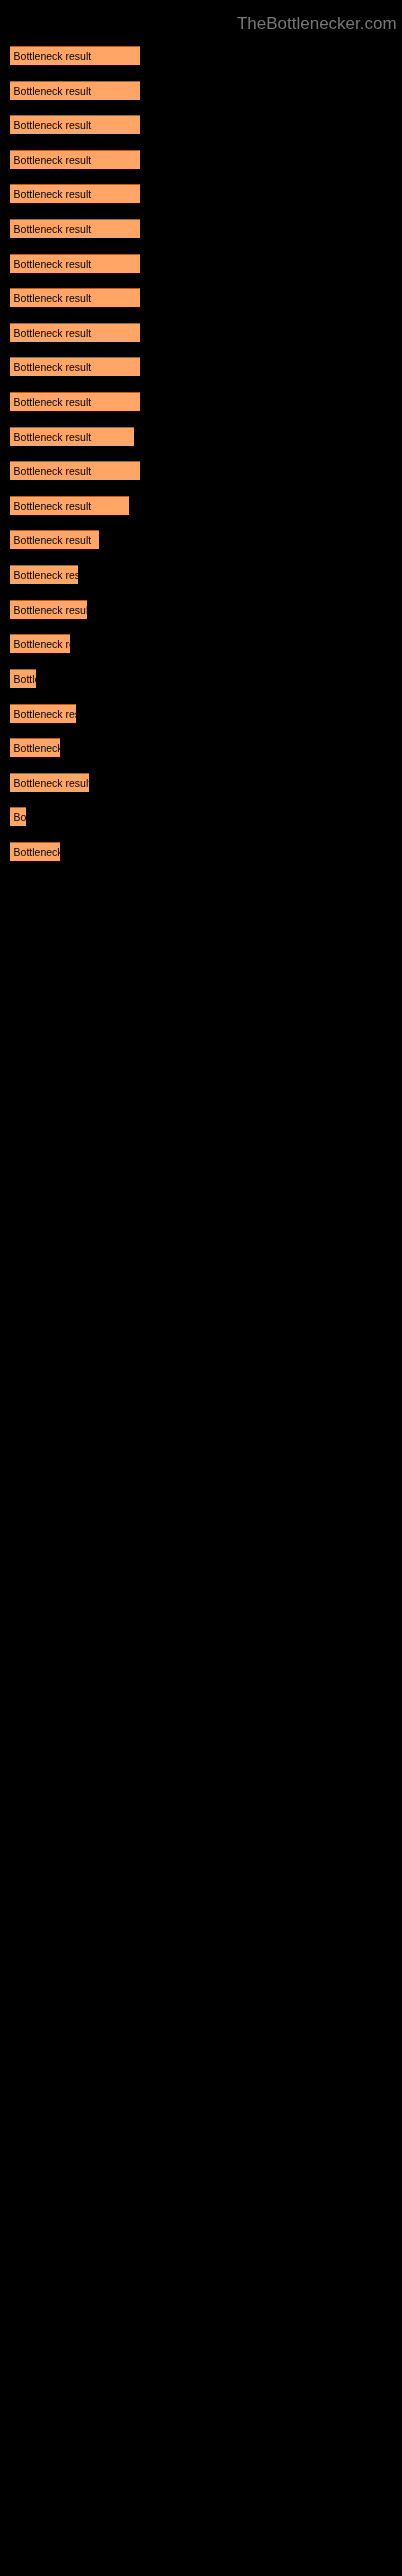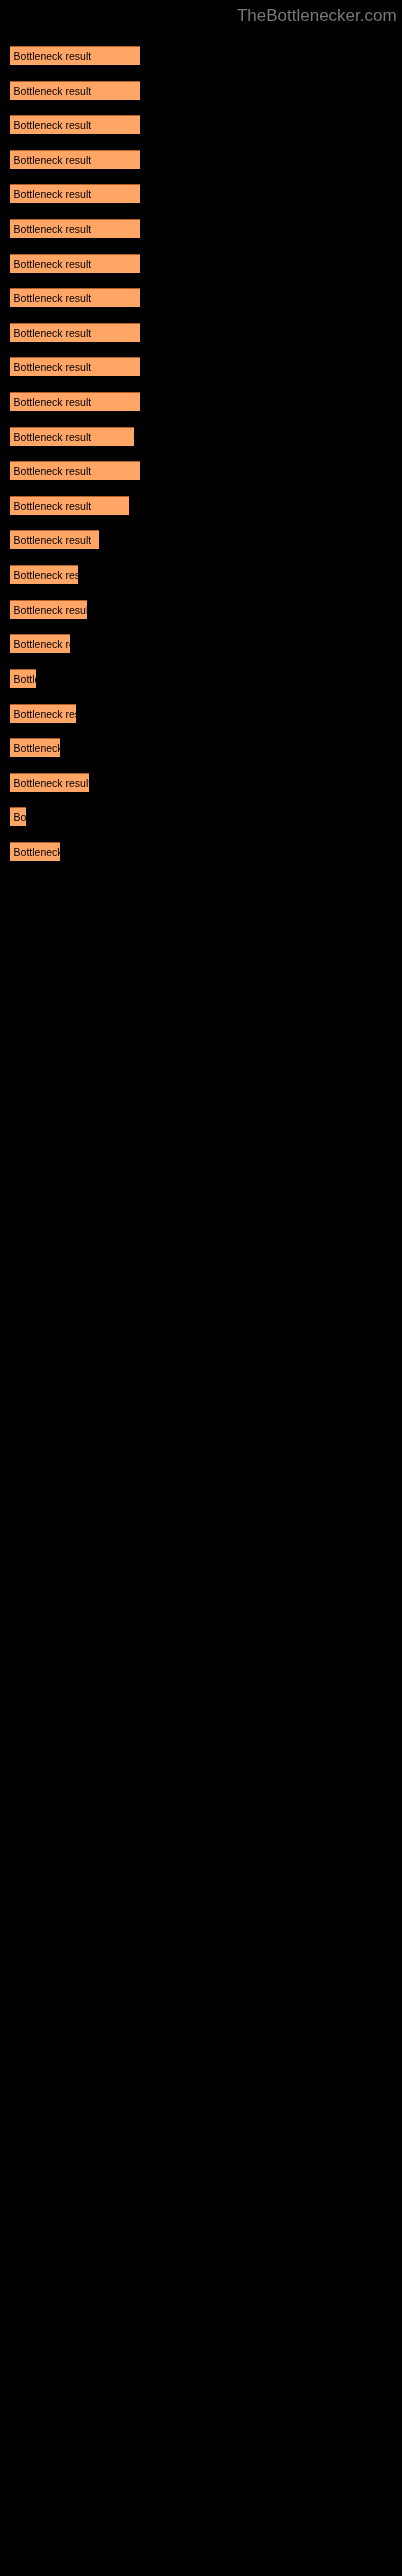--- a/index.html
+++ b/index.html
@@ -10,21 +10,21 @@
   body {
     width: 403px;
     height: 2576px;
     position: relative;
     font-family: "Liberation Sans", sans-serif;
     overflow: hidden;
   }
 
   .site-title {
     position: absolute;
-    top: 4px;
+    top: 12px;
     left: 0px;
     width: 403px;
     text-align: right;
     padding-right: 6.4px;
     box-sizing: border-box;
     color: #777777;
     font-size: 17px;
     line-height: 24px;
     font-family: "Liberation Sans", sans-serif;
     white-space: nowrap;

